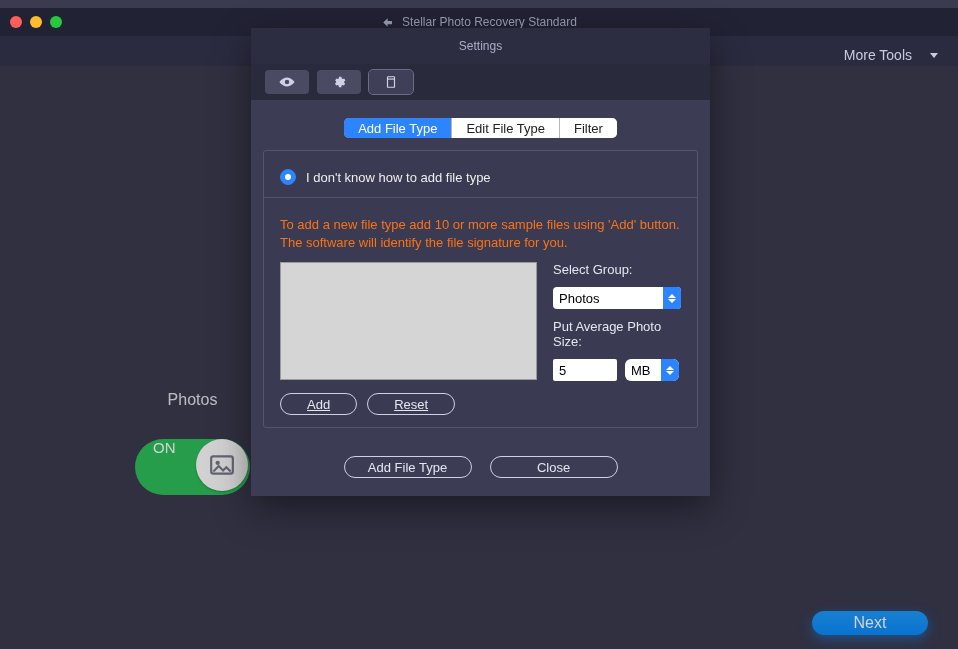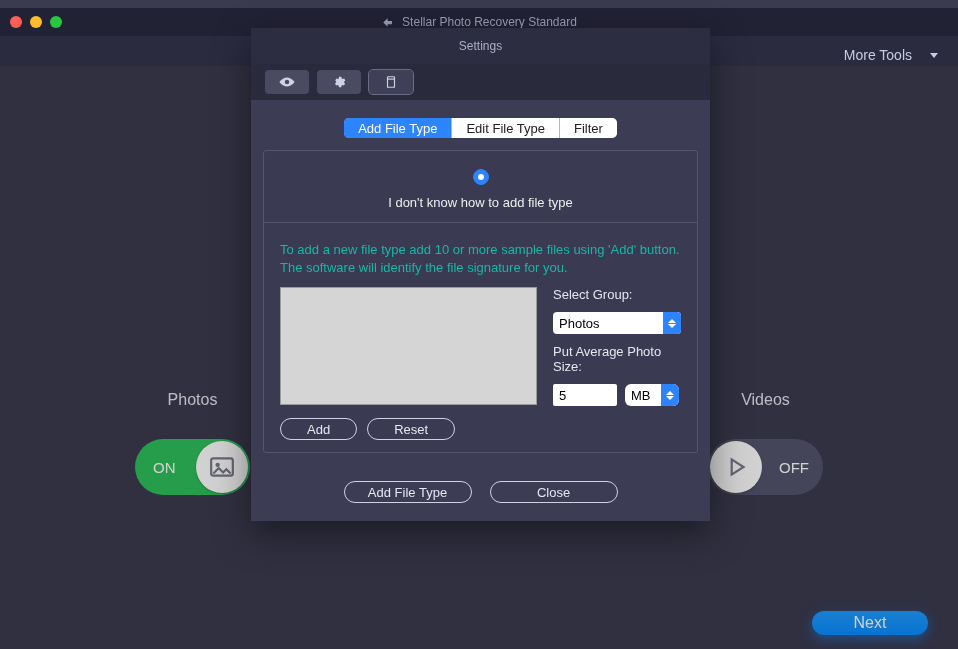--- a/index.html
+++ b/index.html
@@ -21,21 +21,21 @@
 .more-tools { color: #c7cbe0; font-size: 14px; display: flex; align-items: center; gap: 18px; cursor: pointer; }
 .more-tools .chev { width: 0; height: 0; border-left: 4px solid transparent; border-right: 4px solid transparent; border-top: 5px solid #c7cbe0; }
 
 
 .bgcontent { position: absolute; top: 66px; left: 0; right: 0; bottom: 0; background: #3b3b50; }
 .dimmer { position: absolute; inset: 0; background: rgba(0,0,0,0.18); }
 
 .row-toggles { position: absolute; top: 325px; left: 0; right: 0; display: flex; justify-content: space-between; padding: 0 135px; }
 .tog-col { display: flex; flex-direction: column; align-items: center; gap: 30px; }
 .tog-label { color: #e5e5f0; font-size: 16px; }
-.toggle { width: 115px; height: 56px; border-radius: 30px; position: relative; display: flex; align-items: center; }
+.toggle { width: 115px; height: 56px; border-radius: 30px; position: relative; display: flex; align-items: flex-start; }
 .toggle.on { background: #2fc05c; justify-content: flex-start; padding-left: 18px; }
 .toggle.off { background: #55556e; justify-content: flex-end; padding-right: 14px; }
 .toggle .txt { color: #fff; font-size: 15px; font-weight: 500; }
 .toggle .knob { position: absolute; width: 52px; height: 52px; border-radius: 50%; background: #fff; display: flex; align-items: center; justify-content: center; box-shadow: 0 1px 2px rgba(0,0,0,.25); }
 .toggle.on .knob { right: 2px; }
 .toggle.off .knob { left: 2px; }
 .knob svg { width: 26px; height: 26px; }
 
 .nextbtn { position: absolute; right: 30px; bottom: 14px; width: 116px; height: 24px; border-radius: 20px; background: linear-gradient(#1f9dff, #0a8dff); color: #fff; font-size: 16px; border: none; cursor: pointer; box-shadow: 0 4px 12px rgba(20,140,255,.5); }
 
@@ -50,47 +50,47 @@
 .modal-body { padding: 18px 12px 14px 12px; }
 
 .tabs-holder { display: flex; justify-content: center; }
 .seg { display: flex; border-radius: 5px; overflow: hidden; font-size: 13px; height: 20px; box-shadow: 0 0 0 1px #b6b6b6 inset; }
 .seg .segbtn { padding: 0 14px; background: #fff; color: #222; display: flex; align-items: center; border-right: 1px solid #b6b6b6; cursor: pointer; }
 .seg .segbtn:last-child { border-right: none; }
 .seg .segbtn.sel { background: #2d84ff; color: #fff; }
 
 .panel { margin-top: 12px; border: 1px solid #55556e; border-radius: 3px; padding: 18px 16px 12px 16px; background: #3a3a52; }
 
-.radiorow { display: flex; align-items: center; gap: 10px; margin-bottom: 12px; cursor: pointer; flex-direction: column; }
+.radiorow { display: flex; align-items: center; gap: 10px; margin-bottom: 12px; cursor: pointer; }
 .radio { width: 16px; height: 16px; border-radius: 50%; border: 1px solid #fff; display: inline-flex; align-items: center; justify-content: center; background: #fff; }
 .radio.sel { background: #2d84ff; border-color: #2d84ff; }
 .radio.sel::after { content: ""; width: 6px; height: 6px; background: #fff; border-radius: 50%; }
 .radio.unsel::after { content: ""; width: 10px; height: 10px; border-radius: 50%; background: #fff; }
 .radiorow .rlabel { color: #eee; font-size: 13px; }
 
 .hr { border: none; border-top: 1px solid #55556e; margin: 10px -16px 18px -16px; }
 
-.desc { color: #14b8a6; font-size: 13px; line-height: 1.4; margin-bottom: 10px; }
+.desc { color: #f97316; font-size: 13px; line-height: 1.4; margin-bottom: 10px; }
 
 .formrow { display: flex; gap: 16px; }
 .filelist { width: 258px; height: 118px; background: #d5d5d5; border: 1px solid #9a9a9a; }
 .rightcol { flex: 1; font-size: 13px; color: #e6e6f0; display: flex; flex-direction: column; gap: 10px; }
 .select, .txtin, .unit { height: 22px; font-size: 13px; }
 .select { width: 128px; border-radius: 4px; overflow: hidden; display: flex; background: #fff; color: #000; }
 .select .selval { flex: 1; padding: 2px 6px; display: flex; align-items: center; }
 .selarrow { width: 18px; background: #2d84ff; display: flex; flex-direction: column; align-items: center; justify-content: center; gap: 1px; }
 .tri-up { width: 0; height: 0; border-left: 4px solid transparent; border-right: 4px solid transparent; border-bottom: 4px solid #fff; }
 .tri-dn { width: 0; height: 0; border-left: 4px solid transparent; border-right: 4px solid transparent; border-top: 4px solid #fff; }
 .sizerow { display: flex; gap: 8px; }
 .txtin { width: 64px; background: #fff; color: #000; border: none; padding: 2px 6px; border-radius: 2px; }
 .unit { width: 54px; border-radius: 6px; overflow: hidden; display: flex; background: #fff; color: #000; }
 .unit .uval { flex: 1; padding: 2px 6px; display: flex; align-items: center; }
 
 .btnrow { display: flex; gap: 10px; margin-top: 12px; }
-.pillbtn { height: 22px; padding: 0 26px; border-radius: 12px; border: 1px solid #cfd2e6; background: transparent; color: #e6e6f0; font-size: 13px; cursor: pointer; }
+.pillbtn { height: 22px; padding: 0 26px; border-radius: 12px; border: 1px solid #cfd2e6; background: transparent; color: #e6e6f0; font-size: 13px; cursor: pointer; text-decoration: underline; }
 .smallpill { padding: 0 26px; }
 
 .modal-footer { display: flex; justify-content: center; gap: 18px; padding: 14px 0 18px 0; }
 .footbtn { width: 128px; height: 22px; border-radius: 12px; border: 1px solid #cfd2e6; background: transparent; color: #e6e6f0; font-size: 13px; cursor: pointer; }
 
 </style>
 </head>
 <body>
 
 <div class="titlebar">
@@ -120,31 +120,20 @@
       <div class="tog-label">Photos</div>
       <div class="toggle on">
         <span class="txt">ON</span>
         <span class="knob">
           <svg viewBox="0 0 24 24">
               <rect x="2" y="4" width="20" height="16" rx="2" fill="none" stroke="#7a7a8d" stroke-width="2"></rect>
               <circle cx="8" cy="10" r="2" fill="#7a7a8d"></circle>
               <path d="M4 18l5-5 4 4 3-3 4 4" fill="none" stroke="#7a7a8d" stroke-width="2"></path>
             </svg>
         </span>
-      </div>
-    </div>
-    <div class="tog-col">
-      <div class="tog-label">Videos</div>
-      <div class="toggle off">
-        <span class="knob">
-          <svg viewBox="0 0 24 24">
-              <path d="M8 5v14l11-7z" fill="none" stroke="#7a7a8d" stroke-width="2"></path>
-            </svg>
-        </span>
-        <span class="txt">OFF</span>
       </div>
     </div>
   </div>
   <button class="nextbtn">Next</button>
   <div class="dimmer"></div>
 </div>
 
 <div class="modal">
   <div class="modal-title">Settings</div>
   <div class="modal-toolbar">

